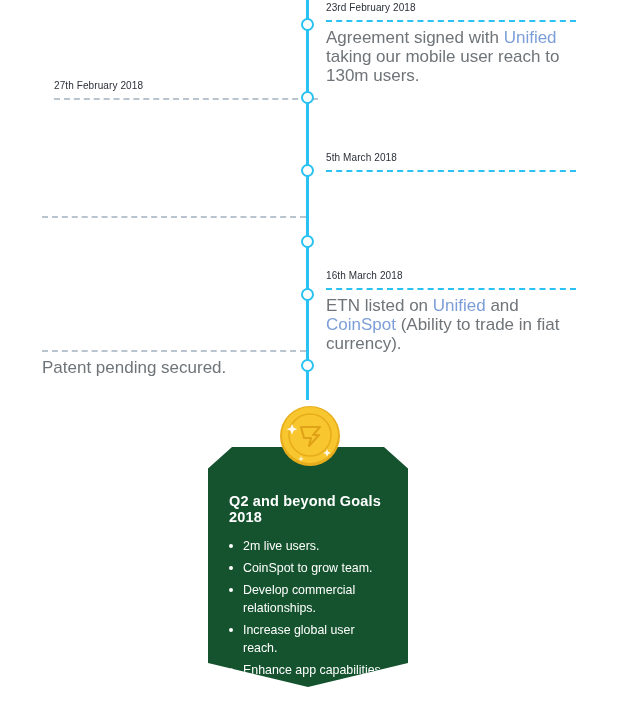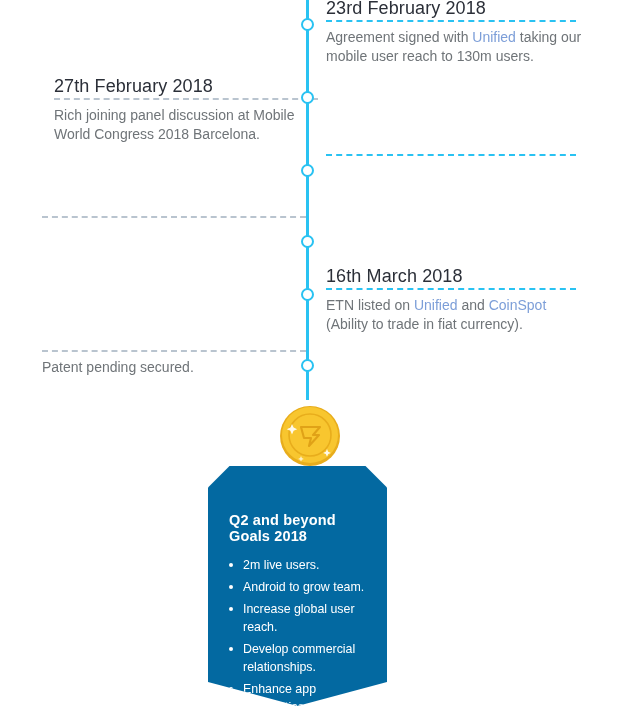--- a/index.html
+++ b/index.html
@@ -25,37 +25,37 @@
     height: 400px;
     background: #29c2f2;
   }
 
   
   .event {
     position: absolute;
     box-sizing: border-box;
   }
   .event-date {
-    font-size: 18px;
+    font-size: 10px;
     color: #2b2f38;
     letter-spacing: .1px;
     line-height: 16px;
     white-space: nowrap;
   }
   .event-rule {
     height: 0;
     border-top: 2px dashed #29c2f2;
     margin-top: 4px;
     margin-bottom: 6px;
   }
   .event-rule.muted {
     border-top-color: #b9c4cf;
   }
   .event-body {
-    font-size: 14px;
+    font-size: 17px;
     line-height: 19px;
     color: #6f7478;
   }
   .event-body a.link {
     color: #7c9ed8;
     text-decoration: none;
   }
 
   
   .event.right {
@@ -86,24 +86,24 @@
     box-sizing: border-box;
     border: 2px solid #29c2f2;
     border-radius: 50%;
     background: #ffffff;
   }
 
   
   #goals-card {
     position: absolute;
     left: 208px;
-    top: 466px;
-    width: 179px;
+    top: 447px;
+    width: 200px;
     height: 240px;
-    background: #0369a1;
+    background: #14532d;
     -webkit-clip-path: polygon(0% 9%, 12% 0%, 88% 0%, 100% 9%, 100% 90%, 50% 100%, 0% 90%);
     clip-path: polygon(0% 9%, 12% 0%, 88% 0%, 100% 9%, 100% 90%, 50% 100%, 0% 90%);
     box-sizing: border-box;
     padding: 46px 16px 0 18px;
   }
   #goals-title {
     color: #ffffff;
     font-size: 14.5px;
     font-weight: bold;
     letter-spacing: .15px;
@@ -150,24 +150,24 @@
 <div id="events-layer">
     <div class="event right" style="top: 0px;">
       <div class="event-date">23rd February 2018</div>
       <div class="event-rule"></div>
       <div class="event-body"><span>Agreement signed with </span><a class="link" href="#">Unified</a><span> taking our mobile user reach to 130m users.</span></div>
     </div>
     <div class="node" style="top: 18px;"></div>
     <div class="event left" style="top: 78px; margin-left: 12px;">
       <div class="event-date">27th February 2018</div>
       <div class="event-rule muted"></div>
-      <div class="event-body"><span>Rich joining panel discussion at Mobile World Congress 2018 Barcelona.</span></div>
     </div>
     <div class="node" style="top: 91px;"></div>
     <div class="event right" style="top: 150px;">
+      <div class="event-date">5th March 2018</div>
       <div class="event-rule"></div>
     </div>
     <div class="node" style="top: 164px;"></div>
     <div class="event left" style="top: 212px;">
       <div class="event-rule muted"></div>
     </div>
     <div class="node" style="top: 235px;"></div>
     <div class="event right" style="top: 268px;">
       <div class="event-date">16th March 2018</div>
       <div class="event-rule"></div>
@@ -178,23 +178,23 @@
       <div class="event-rule muted"></div>
       <div class="event-body"><span>Patent pending secured.</span></div>
     </div>
     <div class="node" style="top: 359px;"></div>
   </div>
 
 <div id="goals-card">
   <div id="goals-title">Q2 and beyond Goals 2018</div>
   <ul id="goals-list">
       <li>2m live users.</li>
-      <li>Android to grow team.</li>
+      <li>CoinSpot to grow team.</li>
+      <li>Develop commercial relationships.</li>
       <li>Increase global user reach.</li>
-      <li>Develop commercial relationships.</li>
       <li>Enhance app capabilities.</li>
       <li>Kick off vendor integration platform.</li>
     </ul>
 </div>
 
 <div id="coin-logo">
   <svg viewBox="0 0 62 62" width="62" height="62" aria-hidden="true">
     <circle cx="31" cy="31" r="30" fill="#e8ad1c"></circle>
     <circle cx="31" cy="30" r="28" fill="#f8c62f"></circle>
     <circle cx="31" cy="30" r="21" fill="none" stroke="#e8ad1c" stroke-width="1.6"></circle>

